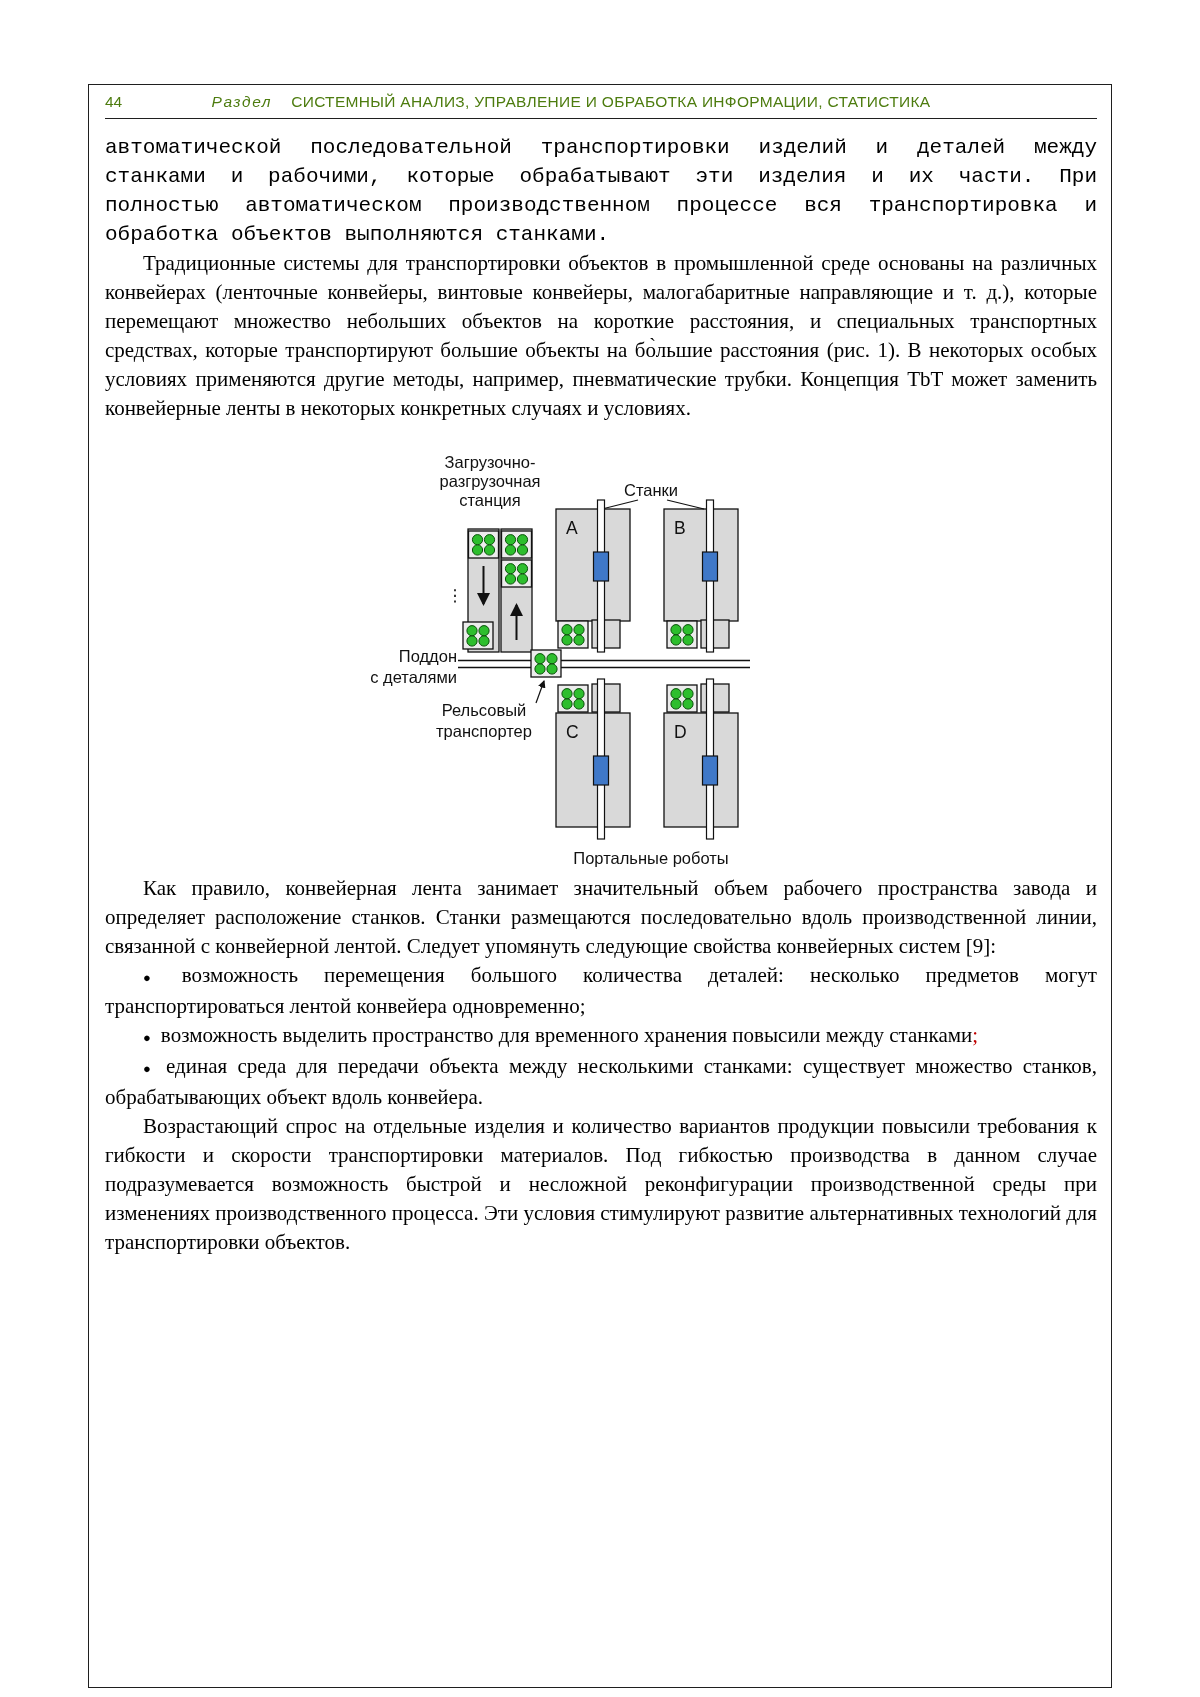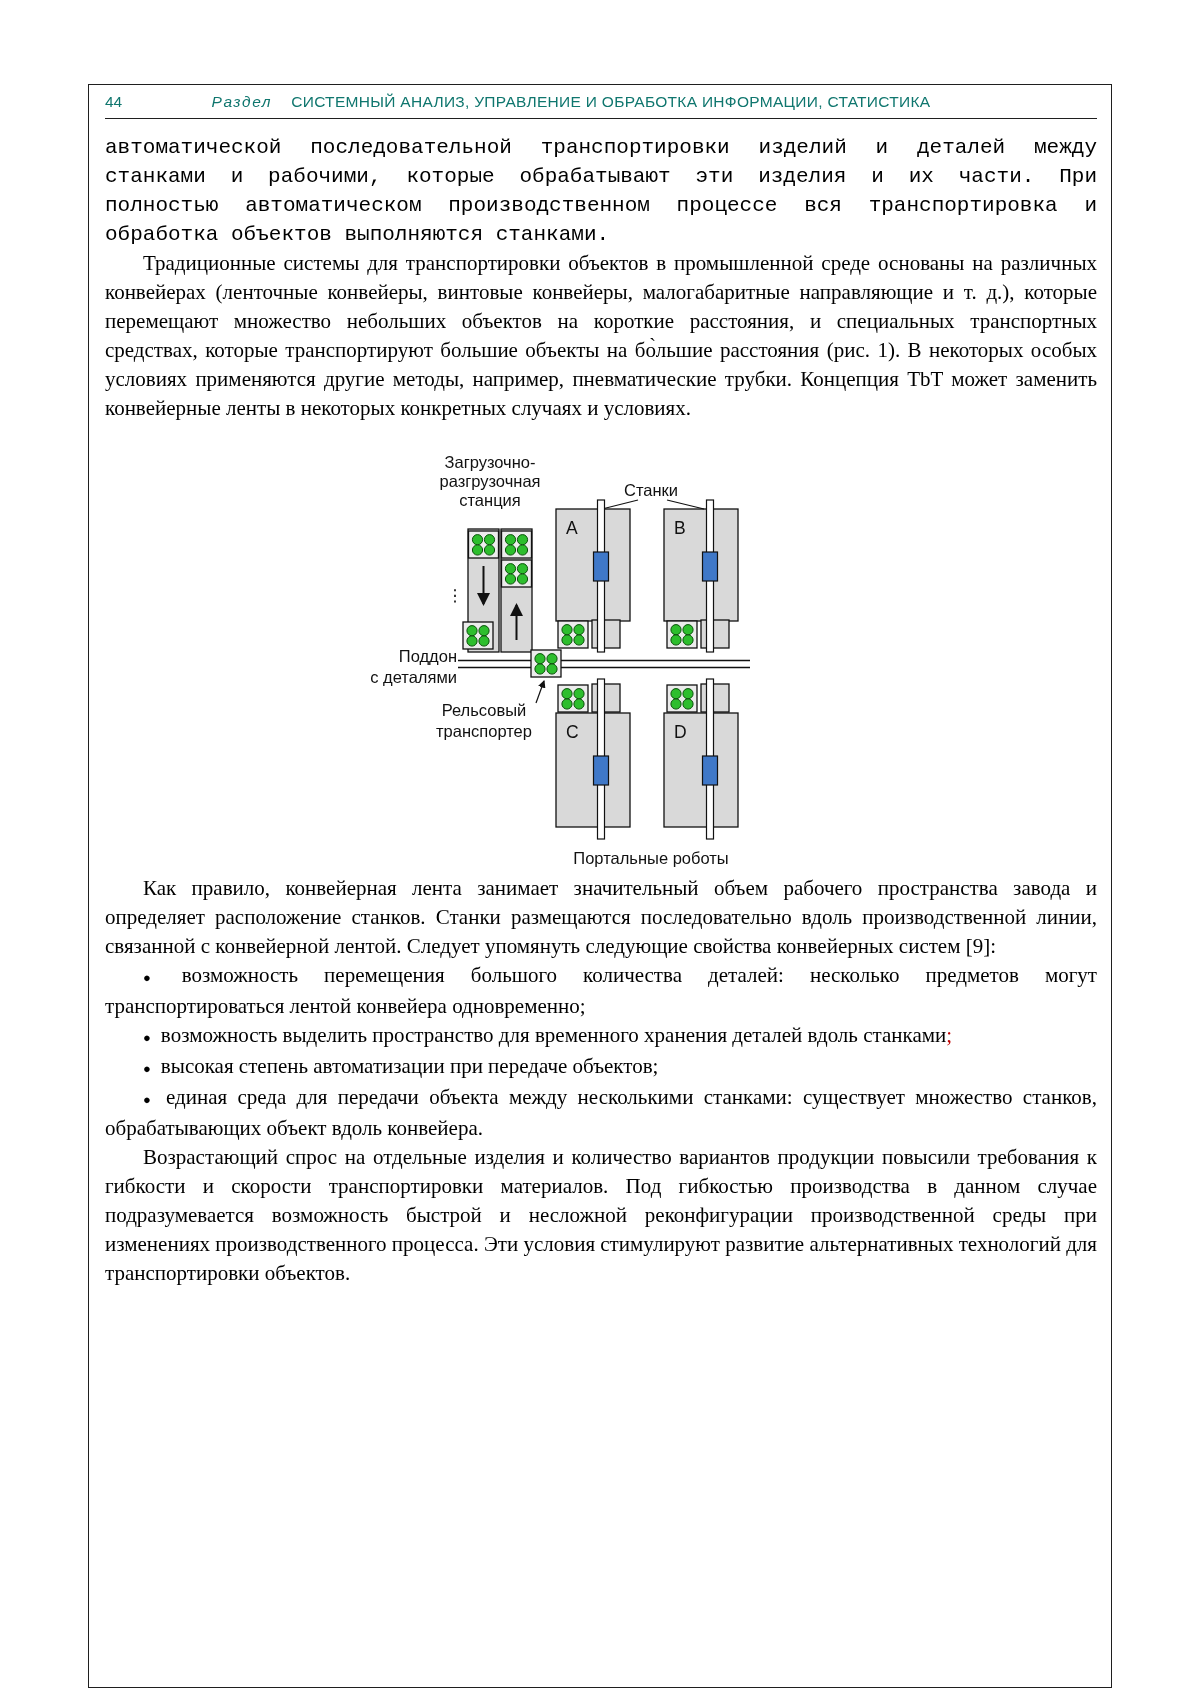--- a/index.html
+++ b/index.html
@@ -9,21 +9,21 @@
     font-family:"Liberation Serif", serif;
   }
   .page { position:absolute; inset:0; background:#fff; overflow:hidden; }
   .frame {
     position:absolute; left:88px; top:84px; width:1022px; height:1602px;
     border:1.3px solid #1f1f1f; pointer-events:none;
   }
   .running-header {
     position:absolute; left:105px; top:93px; width:992px;
     display:flex; align-items:baseline;
-    font-family:"Liberation Sans", sans-serif; font-size:15.5px; color:#0f766e;
+    font-family:"Liberation Sans", sans-serif; font-size:15.5px; color:#4d7c0f;
   }
   .pg-num { width:80px; }
   .header-title { flex:1; text-align:center; padding-right:140px; letter-spacing:0.3px; }
   .section-label { font-style:italic; letter-spacing:1.6px; margin-right:19px; }
   .header-rule {
     position:absolute; left:105px; top:118px; width:992px; height:0;
     border-top:1.4px solid #1f1f1f;
   }
   .content {
     position:absolute; left:105px; top:133px; width:992px;
@@ -153,20 +153,19 @@
           <text x="651" y="845" text-anchor="middle">Портальные роботы</text>
           <text x="455" y="582" text-anchor="middle" font-size="15">⋮</text>
         </g>
       </svg>
     </figure>
 
 
     <p class="body-p">Как правило, конвейерная лента занимает значительный объем рабочего пространства завода и определяет расположение станков. Станки размещаются последовательно вдоль производственной линии, связанной с конвейерной лентой. Следует упомянуть следующие свойства конвейерных систем [9]:</p>
 
     <p class="body-p"><span class="marker">●</span><span>возможность перемещения большого количества деталей: несколько предметов могут транспортироваться лентой конвейера одновременно;</span></p>
-    <p class="body-p"><span class="marker">●</span><span>возможность выделить пространство для временного хранения деталей вдоль станками</span><span class="red">;</span></p>
-    <p class="body-p"><span class="marker">●</span><span>высокая степень автоматизации при передаче объектов;</span></p>
+    <p class="body-p"><span class="marker">●</span><span>возможность выделить пространство для временного хранения повысили между станками</span><span class="red">;</span></p>
     <p class="body-p"><span class="marker">●</span><span>единая среда для передачи объекта между несколькими станками:  существует множество станков, обрабатывающих объект вдоль конвейера.</span></p>
 
     <p class="body-p">Возрастающий спрос на отдельные изделия и количество вариантов продукции повысили требования к гибкости и скорости транспортировки материалов. Под гибкостью производства в данном случае подразумевается возможность быстрой и несложной реконфигурации производственной среды при изменениях производственного процесса. Эти условия стимулируют развитие альтернативных технологий для транспортировки объектов.</p>
 
   </main>
 </div>
 
 </body></html>

